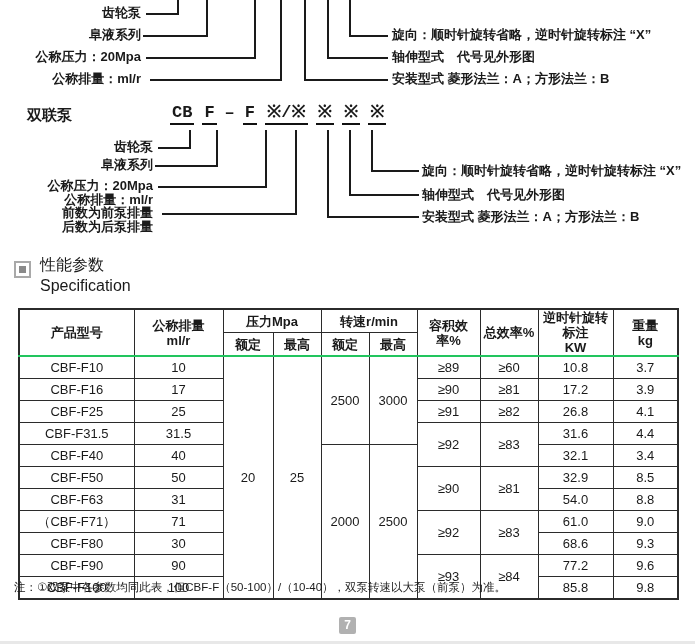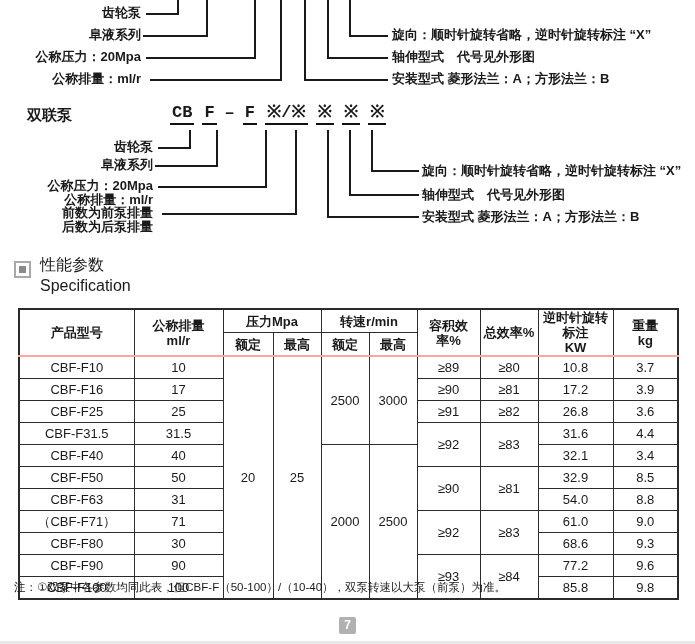--- a/index.html
+++ b/index.html
@@ -20,21 +20,21 @@
             border:2px solid #a9a9a9;background:#fff;}
   .sec-icon .in{position:absolute;left:3px;top:3px;width:7px;height:7px;background:#8a8a8a;}
   .sec-zh{position:absolute;left:40px;top:255px;font-size:16px;font-weight:normal;}
   .sec-en{position:absolute;left:40px;top:277px;font-size:16px;}
   table.spec{position:absolute;left:18px;top:308px;border-collapse:collapse;
              table-layout:fixed;width:659px;font-size:13px;}
   table.spec,table.spec th,table.spec td{border:1px solid #2b2b2b;}
   table.spec{border-width:2px;}
   table.spec th{font-weight:bold;height:19px;padding:0;text-align:center;vertical-align:middle;line-height:15px;}
   table.spec td{height:21px;padding:0;text-align:center;vertical-align:middle;font-weight:normal;}
-  table.spec tbody tr:first-child td{border-top:2px solid #fca5a5;}
+  table.spec tbody tr:first-child td{border-top:2px solid #22c55e;}
   .notes{position:absolute;left:14px;top:579px;font-size:11.5px;font-weight:normal;line-height:16px;white-space:nowrap;}
   .notes .ind{padding-left:25px;}
   .pagenum{position:absolute;left:339px;top:617px;width:17px;height:17px;background:#b1b1b1;
            color:#ffffff;font-size:12px;font-weight:bold;text-align:center;line-height:17px;border-radius:2px;}
   .bottom-strip{position:absolute;left:0;top:641px;width:695px;height:3px;background:#e8e8e8;}
 </style>
 </head>
 <body>
 
 <div class="abs" style="left:0;top:0;width:695px;height:100px;">
@@ -141,39 +141,39 @@
   </thead>
   <tbody>
     <tr>
       <td>CBF-F10</td>
       <td>10</td>
       <td rowspan="11">20</td>
       <td rowspan="11">25</td>
       <td rowspan="4">2500</td>
       <td rowspan="4">3000</td>
       <td>≥89</td>
-      <td>≥80</td>
+      <td>≥60</td>
       <td>10.8</td>
       <td>3.7</td>
     </tr>
     <tr>
       <td>CBF-F16</td>
       <td>17</td>
       <td>≥90</td>
       <td>≥81</td>
       <td>17.2</td>
       <td>3.9</td>
     </tr>
     <tr>
       <td>CBF-F25</td>
       <td>25</td>
       <td>≥91</td>
       <td>≥82</td>
       <td>26.8</td>
-      <td>3.6</td>
+      <td>4.1</td>
     </tr>
     <tr>
       <td>CBF-F31.5</td>
       <td>31.5</td>
       <td rowspan="2">≥92</td>
       <td rowspan="2">≥83</td>
       <td>31.6</td>
       <td>4.4</td>
     </tr>
     <tr>

